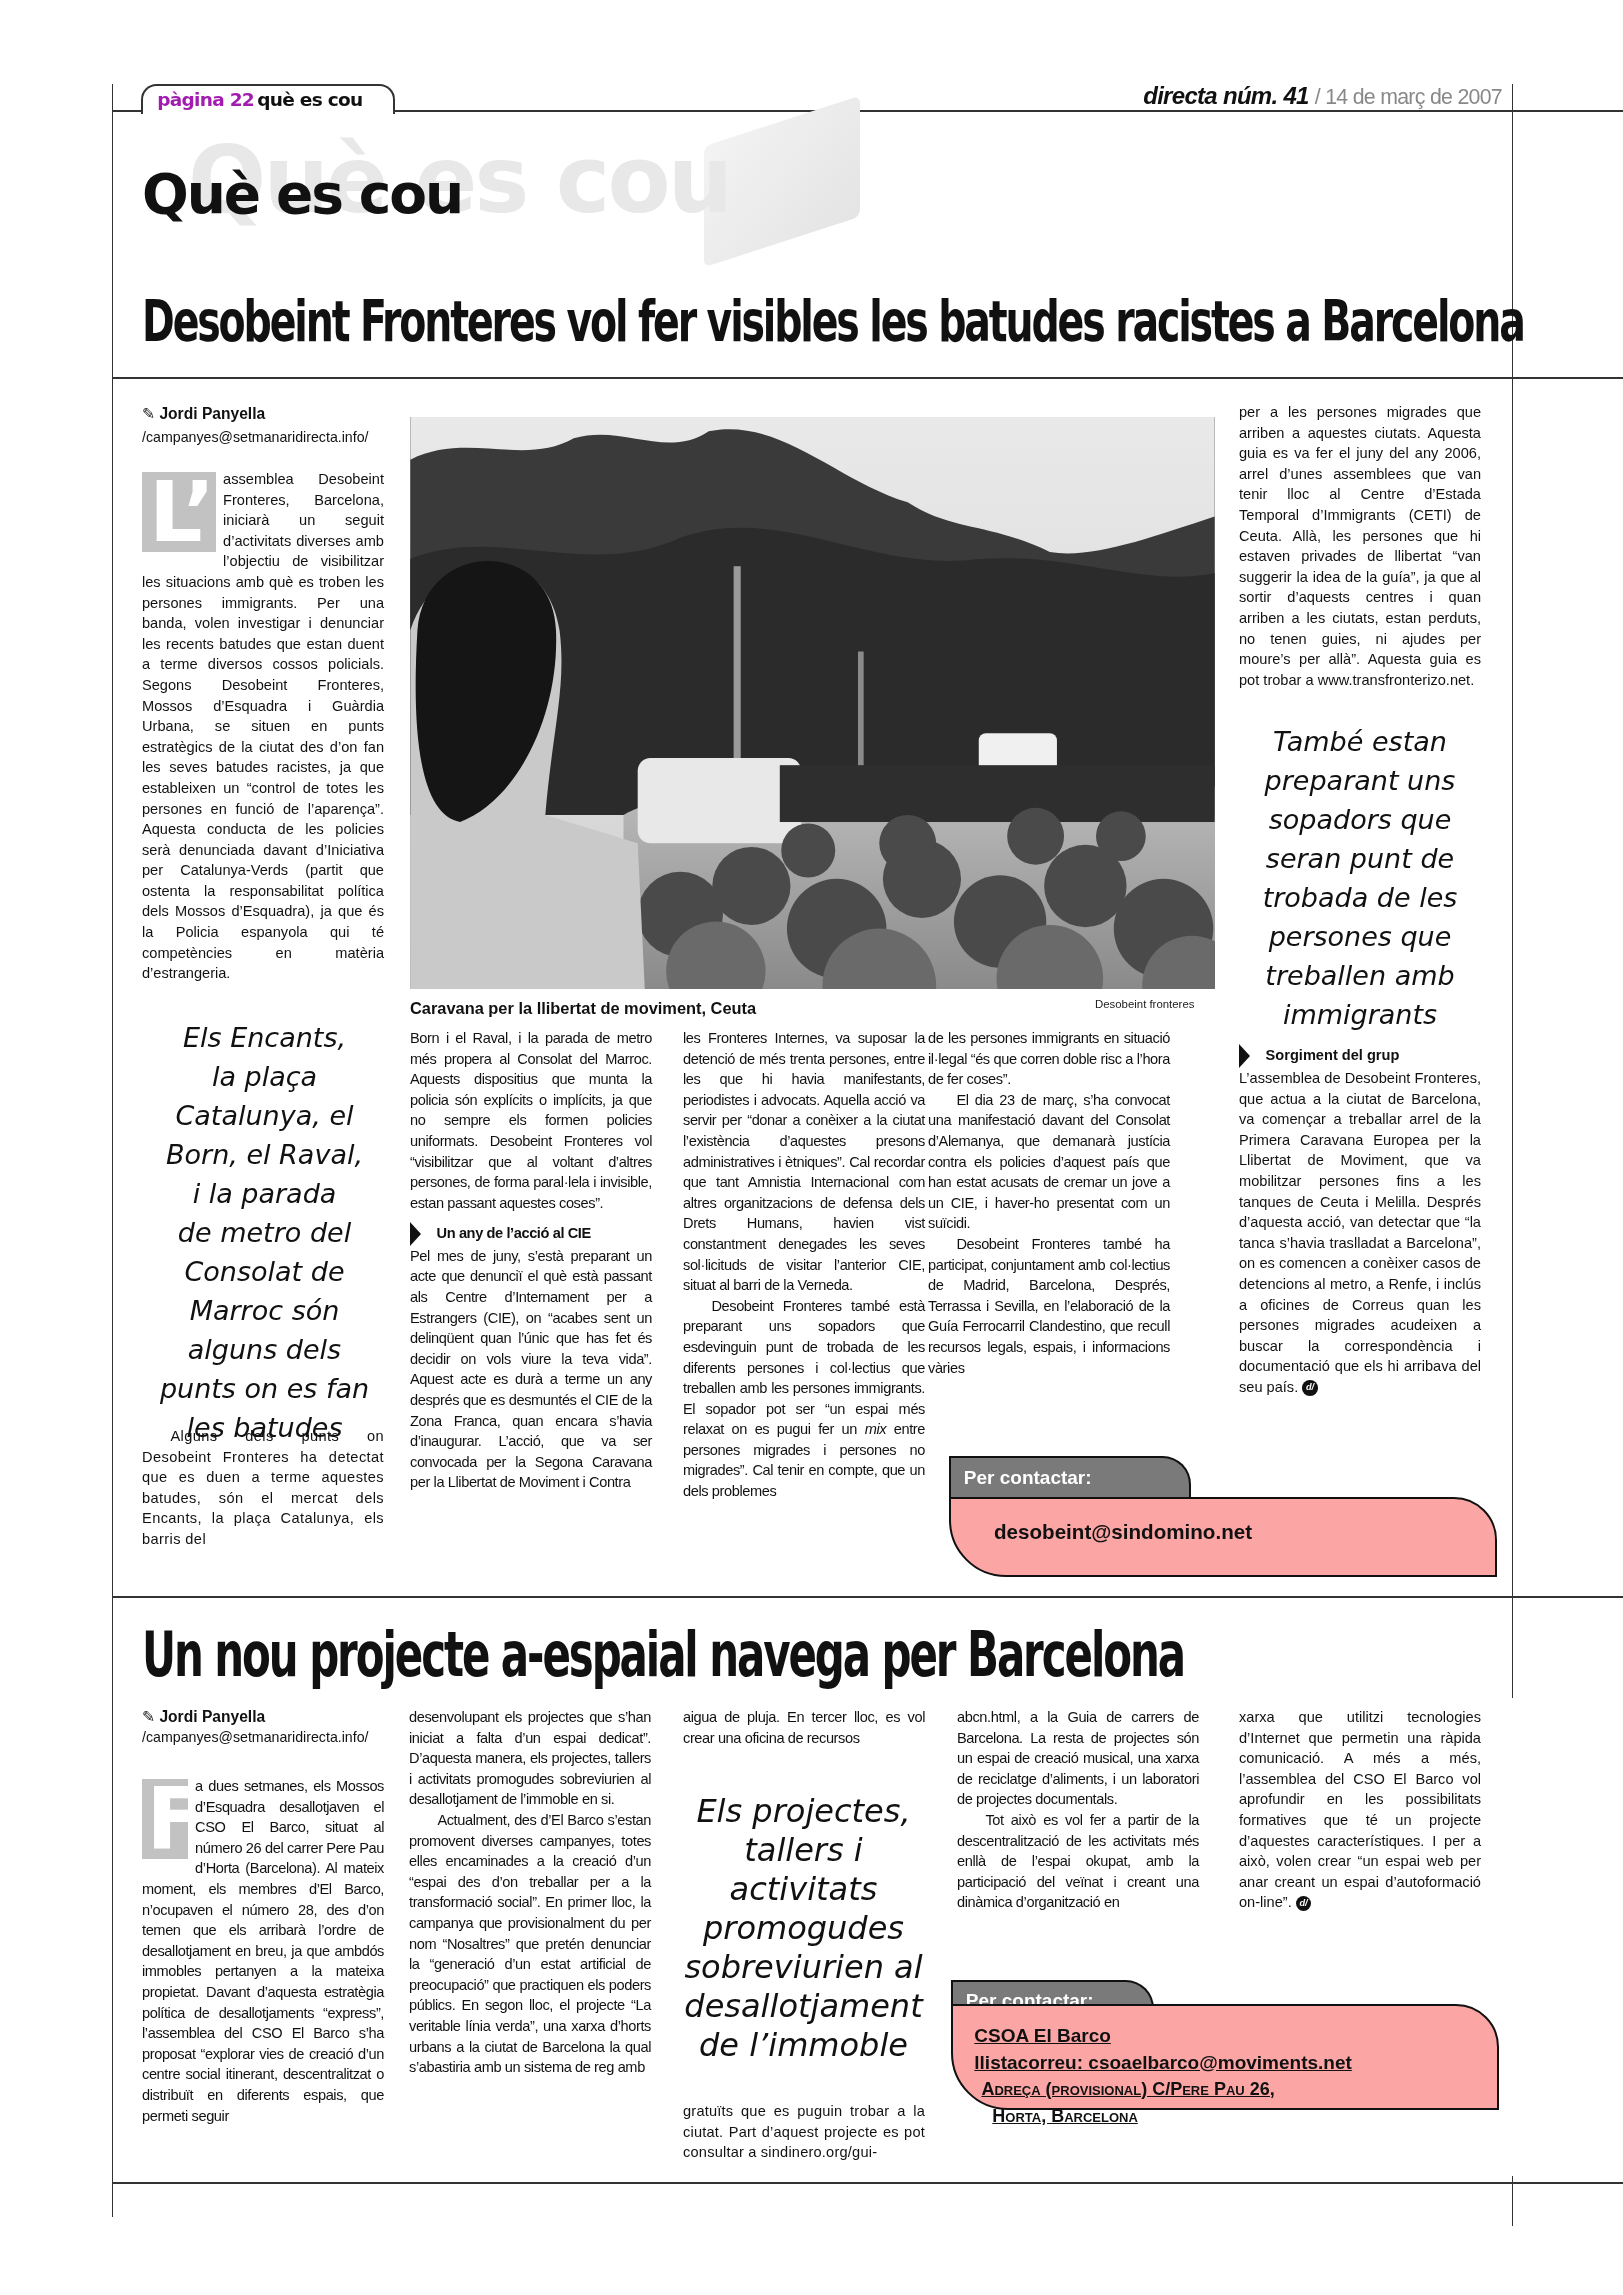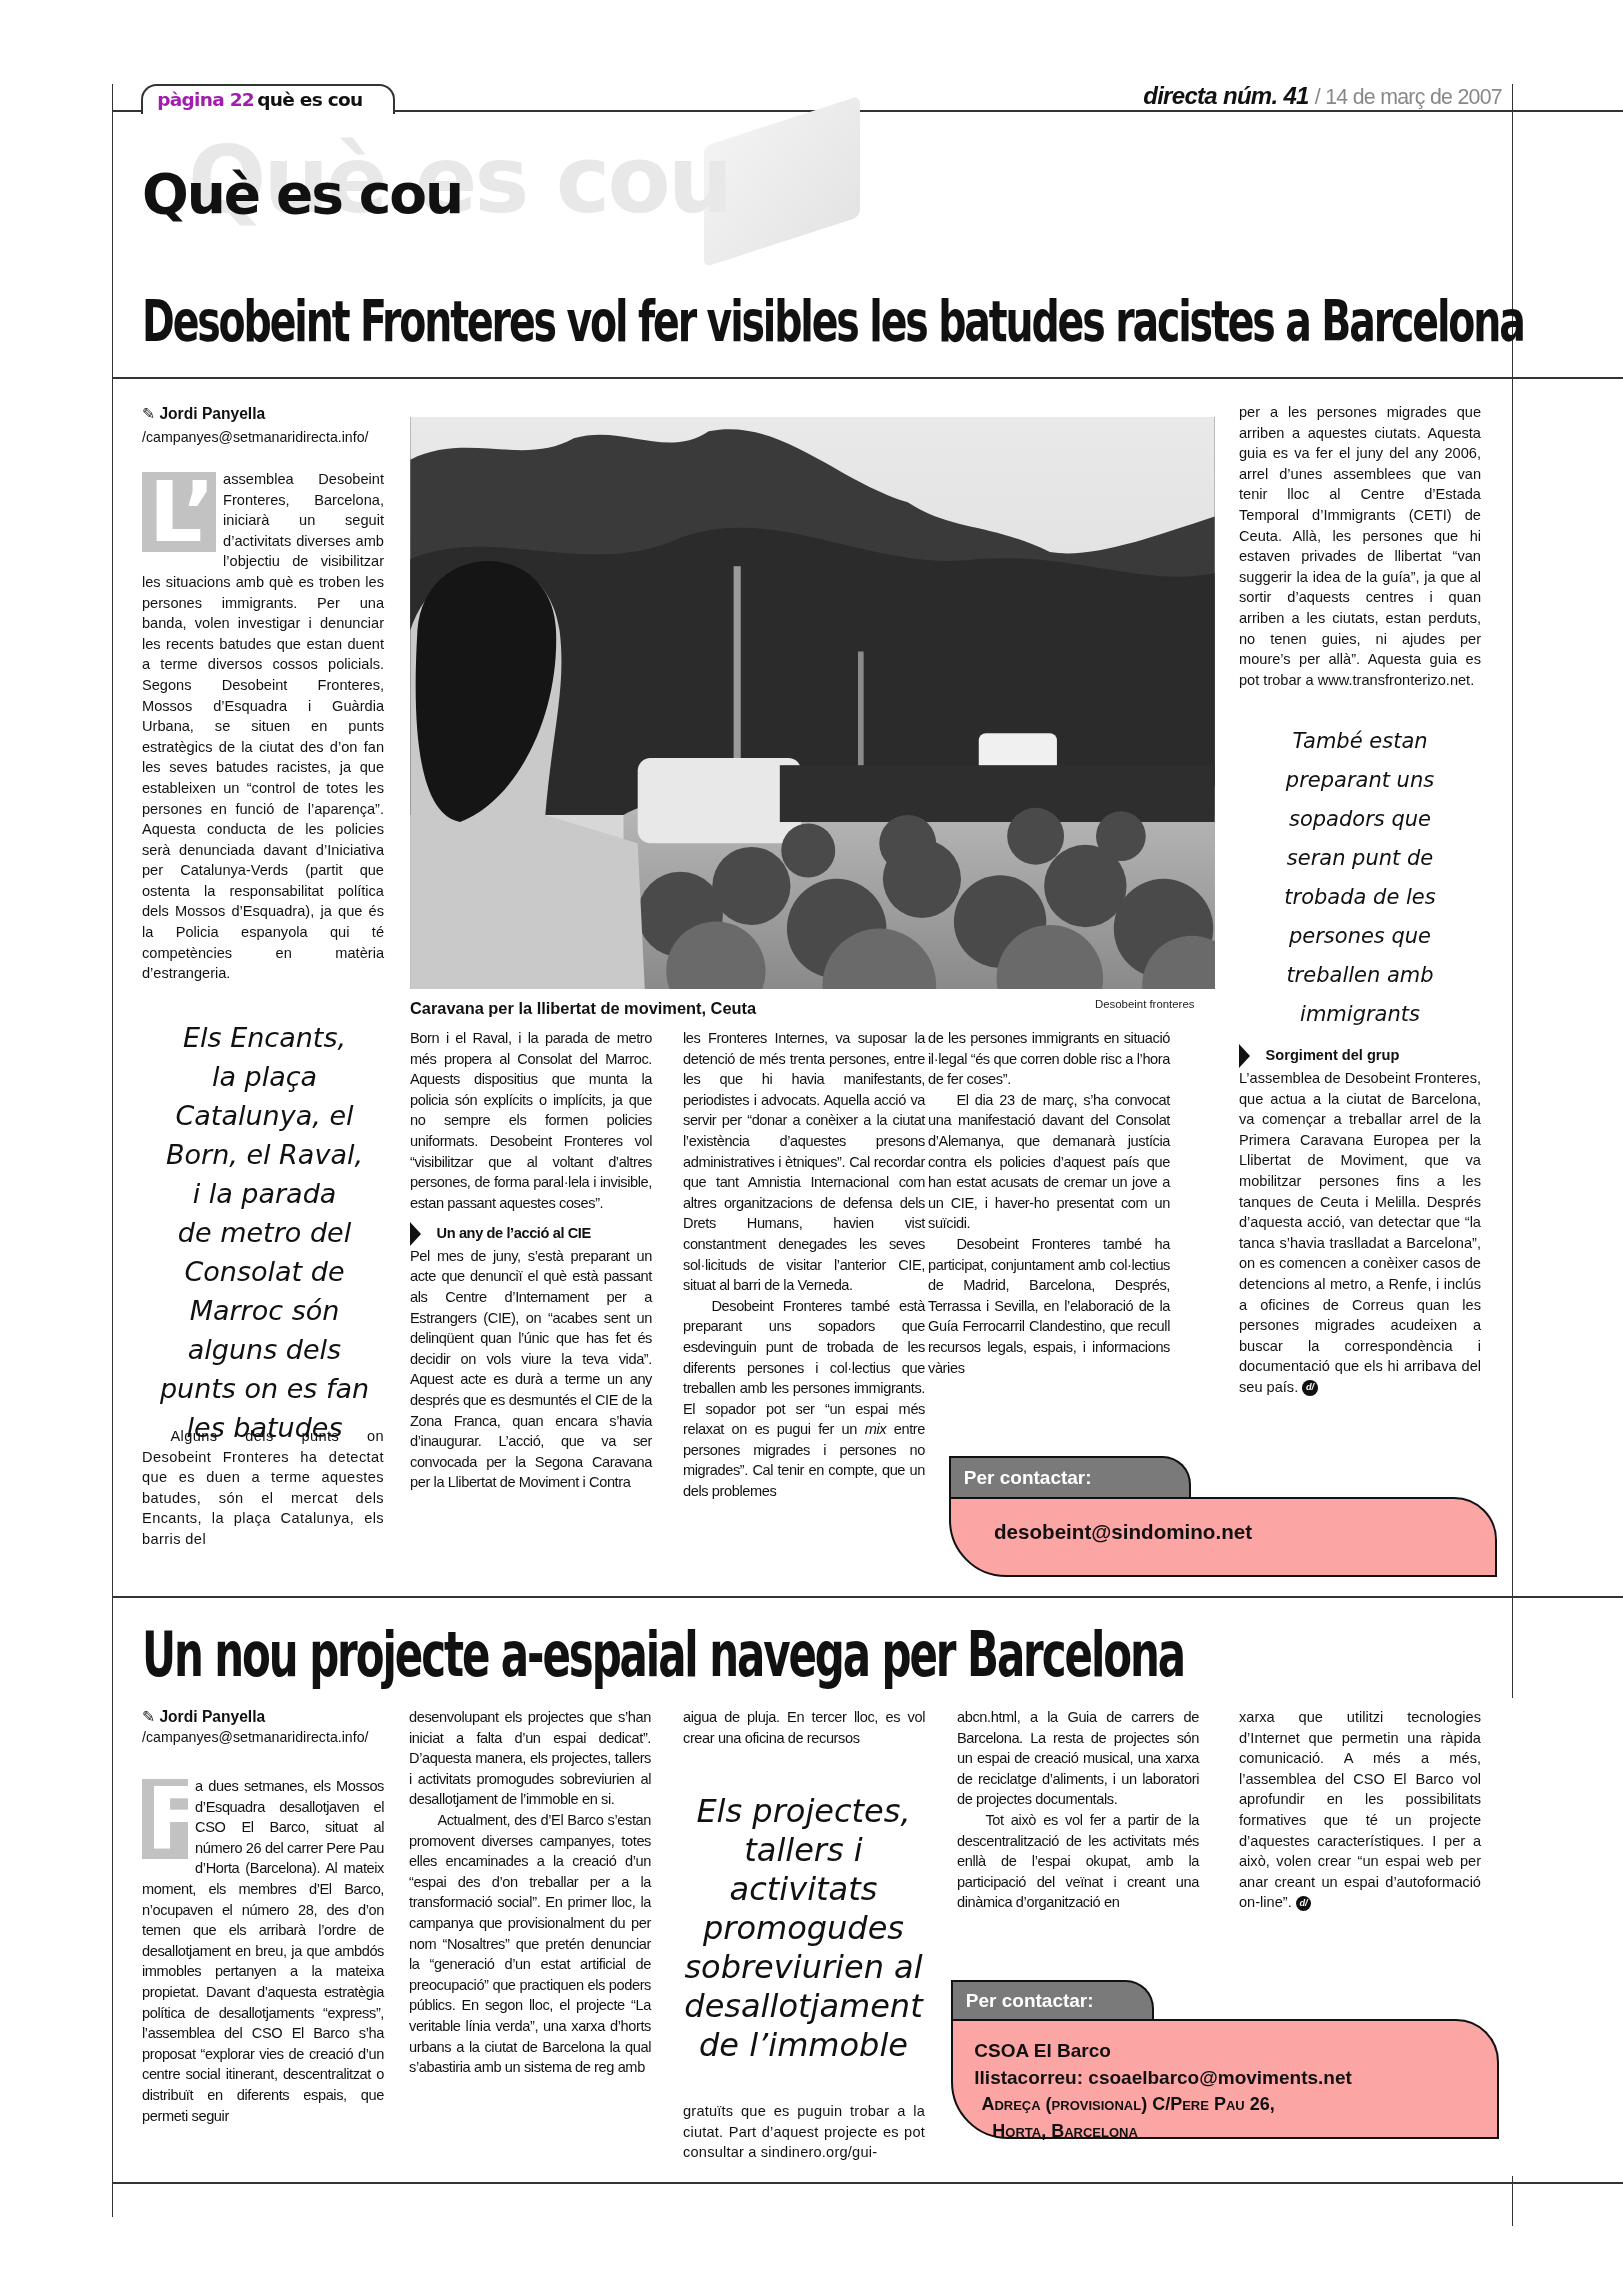--- a/index.html
+++ b/index.html
@@ -173,21 +173,21 @@
 
 <div class="col cond" style="left:928px;top:1028px;width:242px;">
   <p>de les persones immigrants en situació il·legal “és que corren doble risc a l’hora de fer coses”.</p>
   <p class="indent">El dia 23 de març, s’ha convocat una manifestació davant del Consolat d’Alemanya, que demanarà justícia contra els policies d’aquest país que han estat acusats de cremar un jove a un CIE, i haver-ho presentat com un suïcidi.</p>
   <p class="indent">Desobeint Fronteres també ha participat, conjuntament amb col·lectius de Madrid, Barcelona, Després, Terrassa i Sevilla, en l’elaboració de la Guía Ferrocarril Clandestino, que recull recursos legals, espais, i informacions vàries</p>
 </div>
 
 <div class="col" style="left:1239px;top:402px;width:242px;">
   <p>per a les persones migrades que arriben a aquestes ciutats. Aquesta guia es va fer el juny del any 2006, arrel d’unes assemblees que van tenir lloc al Centre d’Estada Temporal d’Immigrants (CETI) de Ceuta. Allà, les persones que hi estaven privades de llibertat “van suggerir la idea de la guía”, ja que al sortir d’aquests centres i quan arriben a les ciutats, estan perduts, no tenen guies, ni ajudes per moure’s per allà”. Aquesta guia es pot trobar a www.transfronterizo.net.</p>
 </div>
-<div class="pullquote" style="left:1237px;top:722px;width:246px;font-size:21px;line-height:39px;" id="pq2">
+<div class="pullquote" style="left:1237px;top:722px;width:246px;font-size:27px;line-height:39px;" id="pq2">
     <div>També estan</div>
     <div>preparant uns</div>
     <div>sopadors que</div>
     <div>seran punt de</div>
     <div>trobada de les</div>
     <div>persones que</div>
     <div>treballen amb</div>
     <div>immigrants</div>
   </div>
 <div class="col" style="left:1239px;top:1044px;width:242px;">
@@ -240,20 +240,20 @@
   <p>abcn.html, a la Guia de carrers de Barcelona. La resta de projectes són un espai de creació musical, una xarxa de reciclatge d’aliments, i un laboratori de projectes documentals.</p>
   <p class="indent">Tot això es vol fer a partir de la descentralització de les activitats més enllà de l’espai okupat, amb la participació del veïnat i creant una dinàmica d’organització en</p>
 </div>
 
 <div class="col" style="left:1239px;top:1707px;width:242px;">
   <p><span>xarxa que utilitzi tecnologies d’Internet que permetin una ràpida comunicació. A més a més, l’assemblea del CSO El Barco vol aprofundir en les possibilitats formatives que té un projecte d’aquestes característiques. I per a això, volen crear “un espai web per anar creant un espai d’autoformació on-line”.</span> <span class="endmark">d/</span></p>
 </div>
 
 <div class="contact" style="left:951px;top:1980px;width:548px;height:179px;">
   <div class="ct-tab" style="width:203px;height:41px;line-height:38px;">Per contactar:</div>
-  <div class="ct-body" style="top:39px;width:548px;height:120px;padding:15.6px 0 0 21.3px;font-size:19px;line-height:27px;">
+  <div class="ct-body" style="top:24px;width:548px;height:106px;padding:15.6px 0 0 21.3px;font-size:19px;line-height:27px;text-decoration:underline;">
     <div>CSOA El Barco</div>
     <div>llistacorreu: csoaelbarco@moviments.net</div>
     <div class="smallcaps" style="padding-left:7.1px;font-size:18px">Adreça (provisional) C/Pere Pau 26,</div>
     <div class="smallcaps" style="padding-left:18px;font-size:18px">Horta, Barcelona</div>
   </div>
 </div>
 
 
 </body></html>

